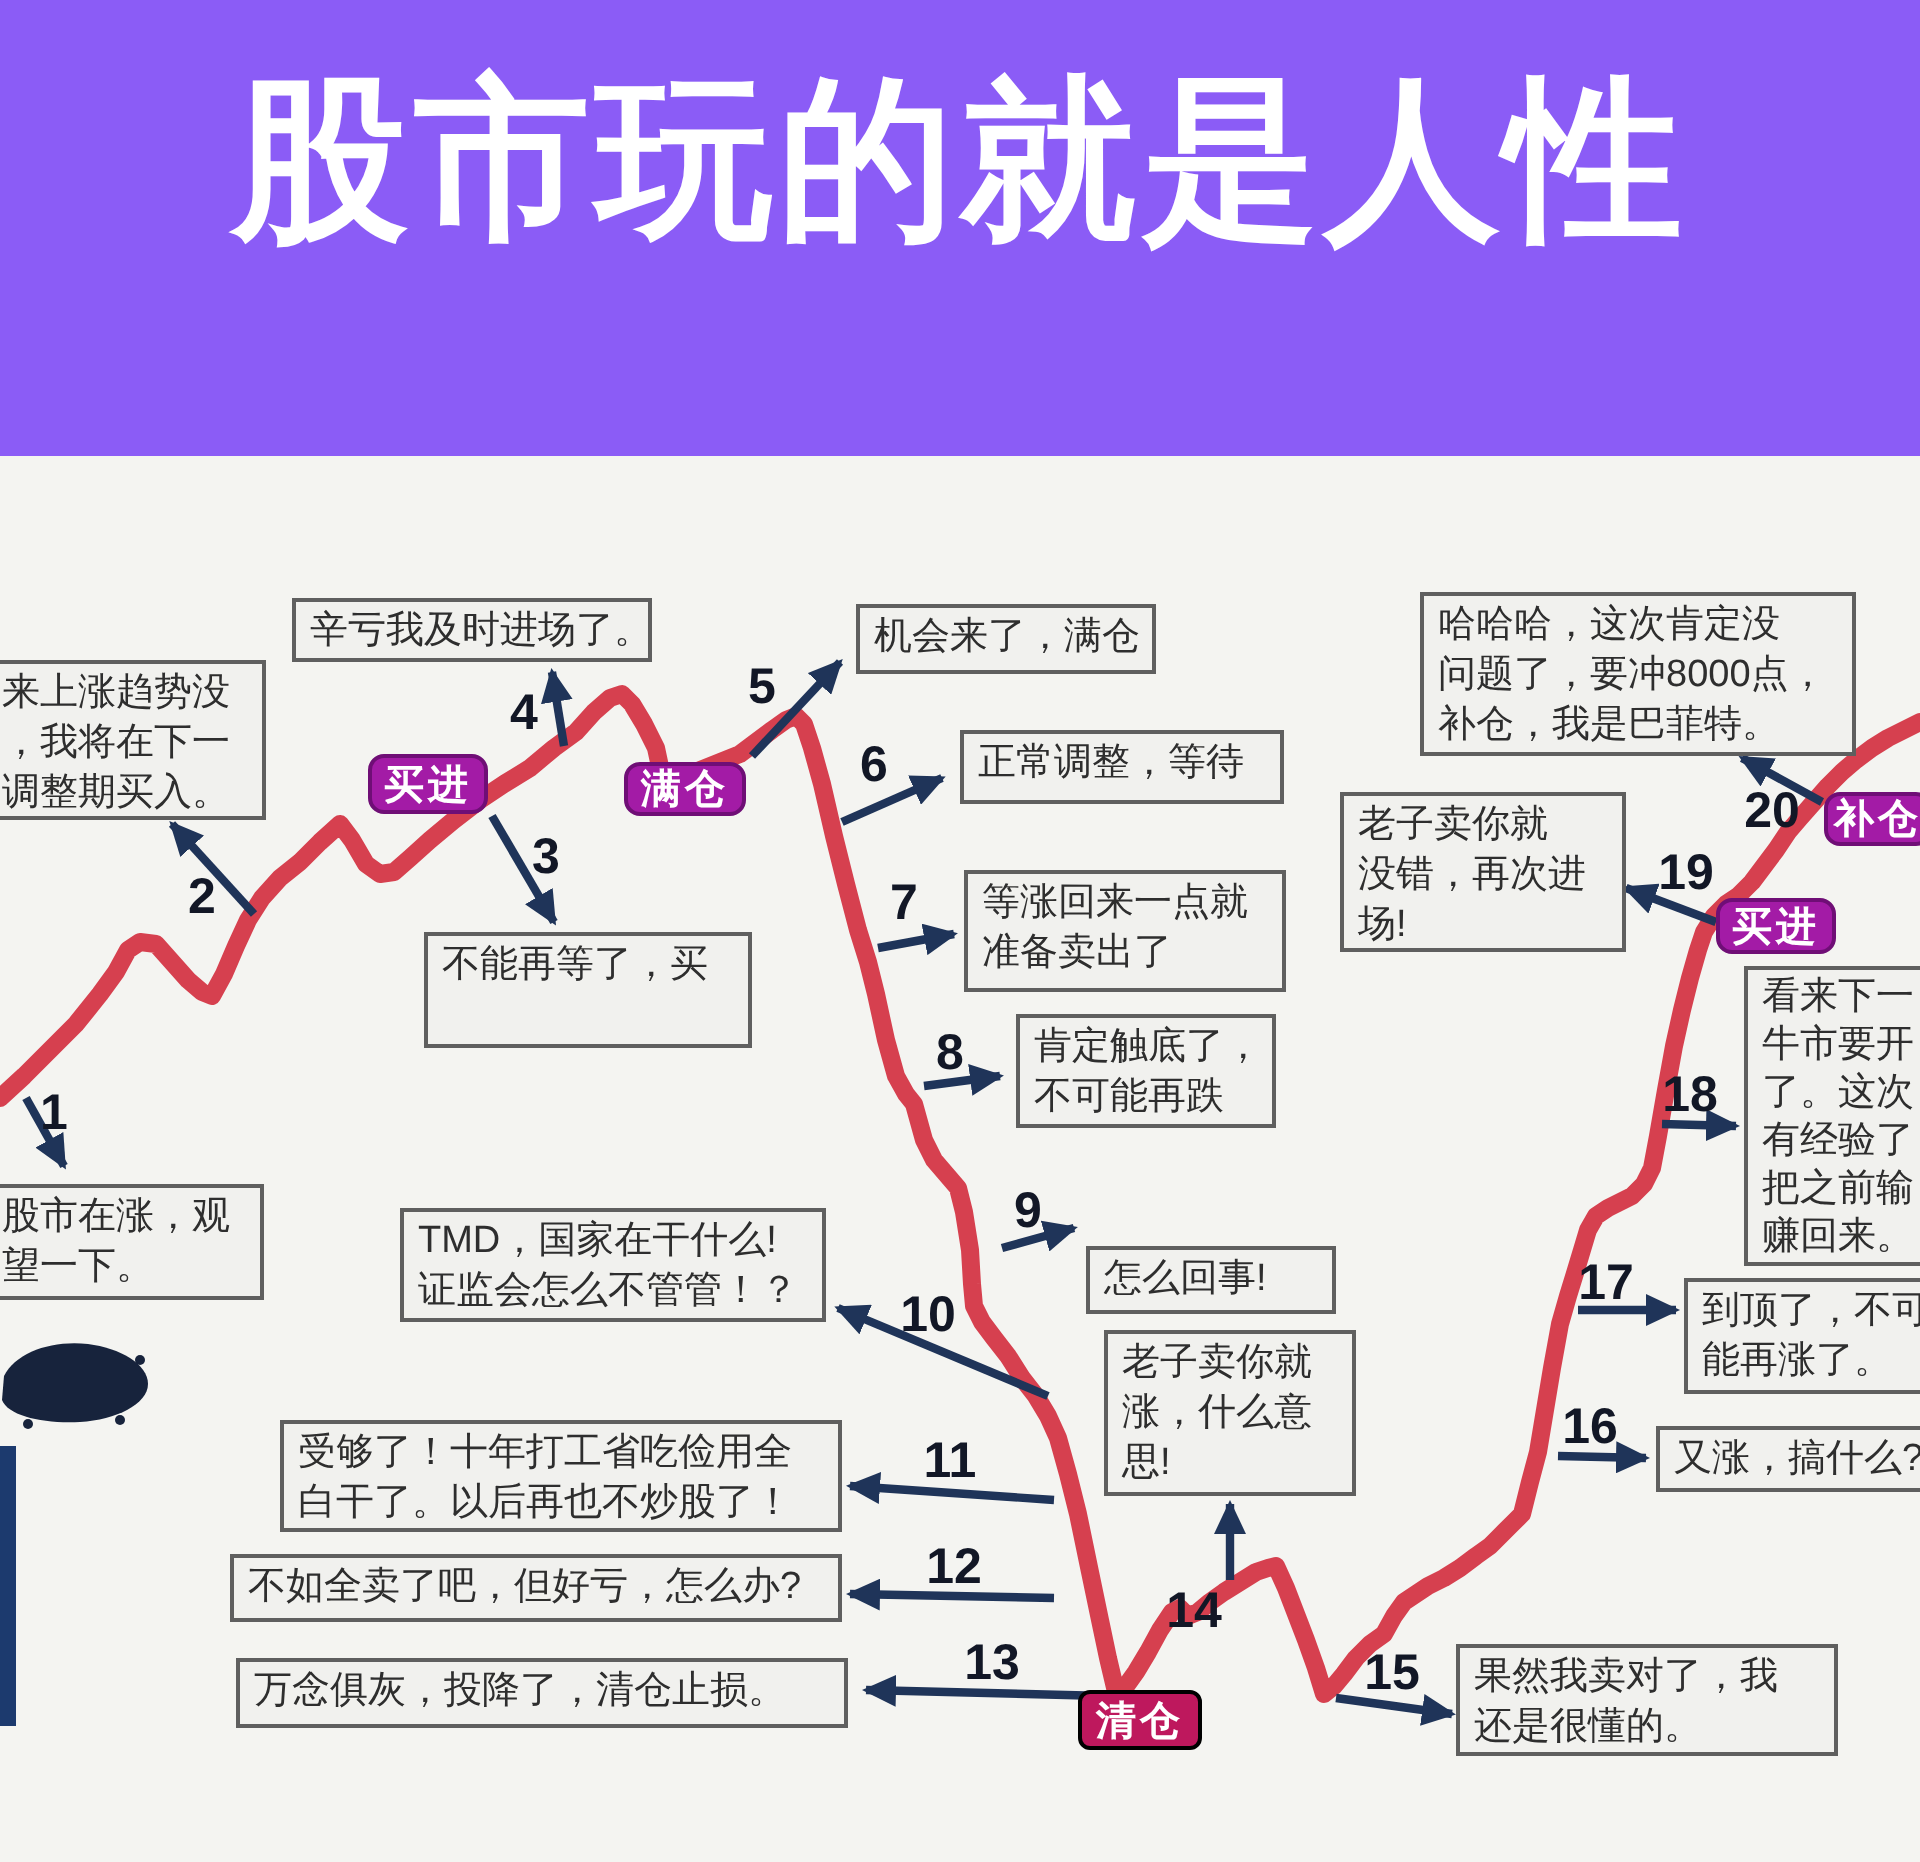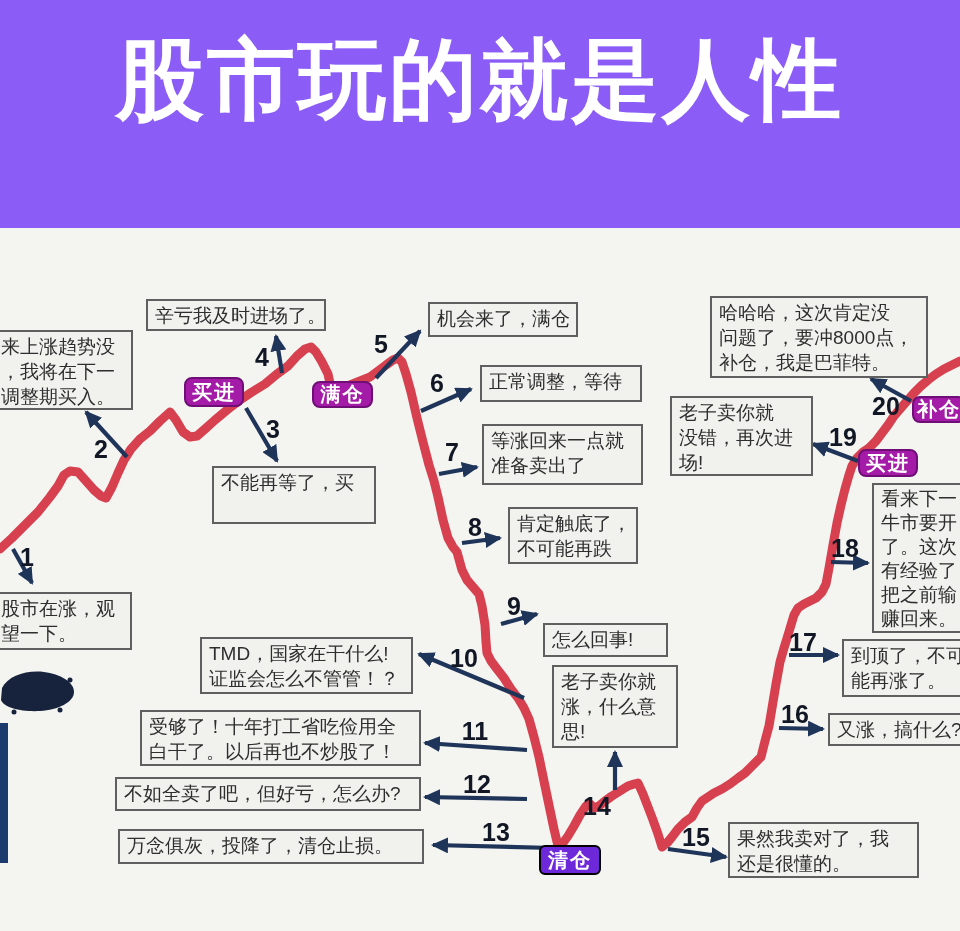--- a/index.html
+++ b/index.html
@@ -27,21 +27,21 @@
     position:absolute;transform:translate(-50%,-50%);
     font-size:25px;font-weight:800;color:#121726;line-height:1;
   }
   .badge{
     position:absolute;box-sizing:border-box;display:flex;
     align-items:center;justify-content:center;
     font-size:20px;font-weight:700;letter-spacing:2px;color:#fff;
     border-radius:8px;white-space:nowrap;
   }
   .badge.purple{background:#a31ba6;border:2px solid #6f0e76;}
-  .badge.dark{background:#6d28d9;border:2px solid #000;border-radius:6px;}
+  .badge.dark{background:#be185d;border:2px solid #000;border-radius:6px;}
   #accent-bar{position:absolute;background:#1c3a6e;}
 </style>
 </head>
 <body>
 
 <div id="stage">
   <div id="header">
     <div id="title">股市玩的就是人性</div>
   </div>
   <svg id="chart-svg" width="960" height="931" viewBox="0 0 960 931">
@@ -98,35 +98,35 @@
       </div>
       <div class="num" style="left: 262px; top: 357px;">4</div>
       <div class="anno-box" style="left: 428px; top: 302px; width: 150px; height: 35px;">
         <div class="ln">机会来了，满仓</div>
       </div>
       <div class="num" style="left: 381px; top: 344px;">5</div>
       <div class="anno-box" style="left: 480px; top: 365px; width: 162px; height: 37px;">
         <div class="ln">正常调整，等待</div>
       </div>
       <div class="num" style="left: 437px; top: 383px;">6</div>
-      <div class="anno-box" style="left: 482px; top: 424px; width: 161px; height: 61px;">
+      <div class="anno-box" style="left: 482px; top: 435px; width: 161px; height: 61px;">
         <div class="ln">等涨回来一点就</div>
         <div class="ln">准备卖出了</div>
       </div>
       <div class="num" style="left: 452px; top: 452px;">7</div>
       <div class="anno-box" style="left: 508px; top: 507px; width: 130px; height: 57px;">
         <div class="ln">肯定触底了，</div>
         <div class="ln">不可能再跌</div>
       </div>
       <div class="num" style="left: 475px; top: 527px;">8</div>
       <div class="anno-box" style="left: 543px; top: 623px; width: 125px; height: 34px;">
         <div class="ln">怎么回事!</div>
       </div>
       <div class="num" style="left: 514px; top: 606px;">9</div>
-      <div class="anno-box" style="left: 200px; top: 604px; width: 213px; height: 57px; margin-top: 33px;">
+      <div class="anno-box" style="left: 200px; top: 604px; width: 213px; height: 57px;">
         <div class="ln">TMD，国家在干什么!</div>
         <div class="ln">证监会怎么不管管！？</div>
       </div>
       <div class="num" style="left: 464px; top: 658px;">10</div>
       <div class="anno-box" style="left: 140px; top: 710px; width: 281px; height: 56px;">
         <div class="ln">受够了！十年打工省吃俭用全</div>
         <div class="ln">白干了。以后再也不炒股了！</div>
       </div>
       <div class="num" style="left: 475px; top: 731px;">11</div>
       <div class="anno-box" style="left: 115px; top: 777px; width: 306px; height: 34px;">

